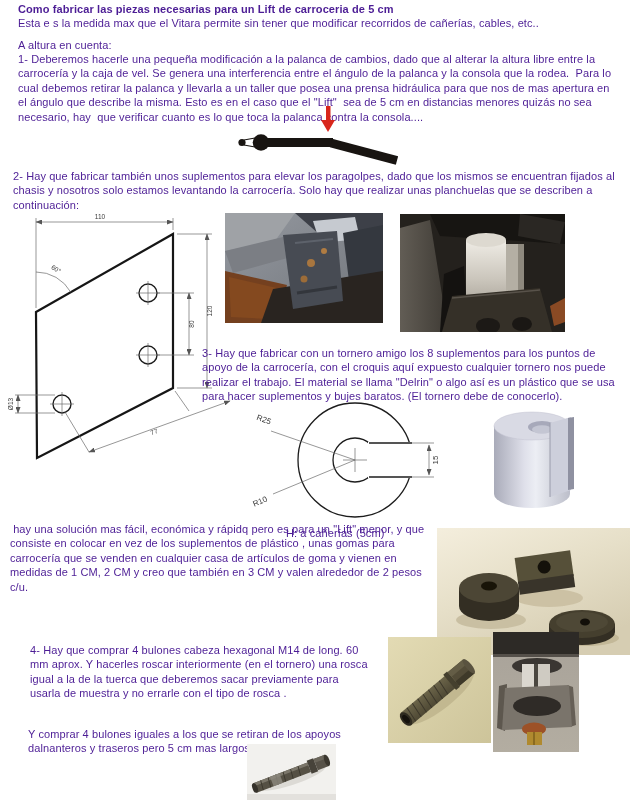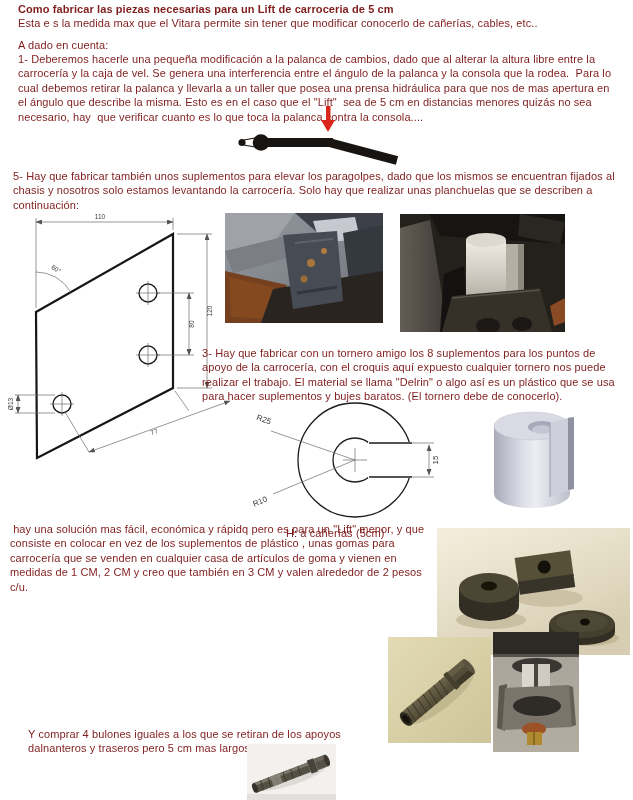--- a/index.html
+++ b/index.html
@@ -1,51 +1,51 @@
 <!DOCTYPE html>
 <html><head>
 <meta charset="utf-8">
 <style>
   html,body{margin:0;padding:0;background:#ffffff;}
   .page{position:relative;width:633px;height:800px;background:#fff;overflow:hidden;
-        font-family:"Liberation Sans","DejaVu Sans",sans-serif;color:#7f1d1d;}
+        font-family:"Liberation Sans","DejaVu Sans",sans-serif;color:#4c1d95;}
   .t{position:absolute;font-size:11px;line-height:14.4px;letter-spacing:0.1px;white-space:pre-wrap;}
   .bold{font-weight:bold;}
   .fig{position:absolute;overflow:hidden;}
   svg{display:block;}
   .dim{font-size:6.5px;fill:#3a3a3a;}
   .thin{stroke:#6a6a6a;stroke-width:0.7;fill:none;}
   .edge{stroke:#161616;stroke-width:2.2;fill:#ffffff;}
   .mid{stroke:#1c1c1c;stroke-width:1.4;fill:#ffffff;}
 </style>
 </head>
 <body>
 
 <div class="page">
 
   <div class="t bold" style="left:18px;top:2px;width:600px">Como fabricar las piezas necesarias para un Lift de carroceria de 5 cm</div>
-  <div class="t" style="left:18px;top:16px;width:610px">Esta e s la medida max que el Vitara permite sin tener que modificar conocerlo de cañerías, cables, etc..</div>
-  <div class="t" style="left:18px;top:38px;width:300px">A dado en cuenta:</div>
+  <div class="t" style="left:18px;top:16px;width:610px">Esta e s la medida max que el Vitara permite sin tener que modificar recorridos de cañerías, cables, etc..</div>
+  <div class="t" style="left:18px;top:38px;width:300px">A altura en cuenta:</div>
   <div class="t" style="left:18px;top:52px;width:601px">1- Deberemos hacerle una pequeña modificación a la palanca de cambios, dado que al alterar la altura libre entre la carrocería y la caja de vel. Se genera una interferencia entre el ángulo de la palanca y la consola que la rodea.  Para lo cual debemos retirar la palanca y llevarla a un taller que posea una prensa hidráulica para que nos de mas apertura en el ángulo que describe la misma. Esto es en el caso que el "Lift"  sea de 5 cm en distancias menores quizás no sea necesario, hay  que verificar cuanto es lo que toca la palanca contra la consola....</div>
 
   <svg class="fig" style="left:320px;top:106px" width="16" height="27" viewBox="0 0 16 27">
     <rect x="6" y="0" width="4.5" height="15" fill="#d8261c"></rect>
     <polygon points="1,14 15,14 8,26" fill="#d8261c"></polygon>
   </svg>
 
   <svg class="fig" style="left:233px;top:126px" width="172" height="44" viewBox="0 0 172 44">
     <line x1="11" y1="14" x2="22" y2="12" stroke="#181411" stroke-width="1.2"></line>
     <line x1="11" y1="19" x2="22" y2="21" stroke="#181411" stroke-width="1.2"></line>
     <circle cx="9" cy="16.5" r="3.6" fill="#181411"></circle>
     <circle cx="28" cy="16.5" r="8.3" fill="#181411"></circle>
     <line x1="34" y1="16.5" x2="100" y2="16.5" stroke="#181411" stroke-width="9"></line>
     <line x1="98" y1="17" x2="164" y2="34.5" stroke="#181411" stroke-width="9"></line>
   </svg>
 
-  <div class="t" style="left:13px;top:169px;width:613px">5- Hay que fabricar también unos suplementos para elevar los paragolpes, dado que los mismos se encuentran fijados al chasis y nosotros solo estamos levantando la carrocería. Solo hay que realizar unas planchuelas que se describen a continuación:</div>
+  <div class="t" style="left:13px;top:169px;width:613px">2- Hay que fabricar también unos suplementos para elevar los paragolpes, dado que los mismos se encuentran fijados al chasis y nosotros solo estamos levantando la carrocería. Solo hay que realizar unas planchuelas que se describen a continuación:</div>
 
   <svg class="fig" style="left:5px;top:210px" width="235" height="252" viewBox="0 0 235 252">
     <defs>
       <marker id="ar" markerUnits="userSpaceOnUse" markerWidth="7" markerHeight="5" refX="6" refY="2.5" orient="auto-start-reverse">
         <path d="M0,0 L6.5,2.5 L0,5 Z" fill="#555"></path>
       </marker>
     </defs>
 
     <path class="edge" d="M31,102 L168,24 L168,178 L32,248 Z"></path>
 
@@ -213,20 +213,21 @@
 
       <path d="M112,96 L112,104 A33,13 0 0 0 178,104 L178,96" fill="#332e23"></path>
       <ellipse cx="145" cy="96" rx="33" ry="14" fill="#453f2e"></ellipse>
       <ellipse cx="145" cy="94" rx="26" ry="10" fill="#4e4836"></ellipse>
       <ellipse cx="148" cy="94" rx="5" ry="3.5" fill="#120f09"></ellipse>
     </svg>
   </div>
 
   <div class="t" style="left:10px;top:522px;width:421px"> hay una solución mas fácil, económica y rápidq pero es para un "Lift" menor, y que consiste en colocar en vez de los suplementos de plástico , unas gomas para carrocería que se venden en cualquier casa de artículos de goma y vienen en medidas de 1 CM, 2 CM y creo que también en 3 CM y valen alrededor de 2 pesos c/u.</div>
 
+  <div class="t" style="left:30px;top:643px;width:338px">4- Hay que comprar 4 bulones cabeza hexagonal M14 de long. 60 mm aprox. Y hacerles roscar interiormente (en el tornero) una rosca igual a la de la tuerca que deberemos sacar previamente para usarla de muestra y no errarle con el tipo de rosca .</div>
 
   <div class="fig" style="left:388px;top:637px;width:103px;height:106px">
     <svg width="103" height="106" viewBox="0 0 103 106">
       <defs>
         <linearGradient id="beige" x1="0" y1="0" x2="1" y2="1">
           <stop offset="0" stop-color="#e3dbb4"></stop>
             <stop offset="1" stop-color="#cdc49a"></stop>
         </linearGradient>
         <linearGradient id="boltg" x1="0" y1="0" x2="0" y2="1">
           <stop offset="0" stop-color="#6b6449"></stop>

